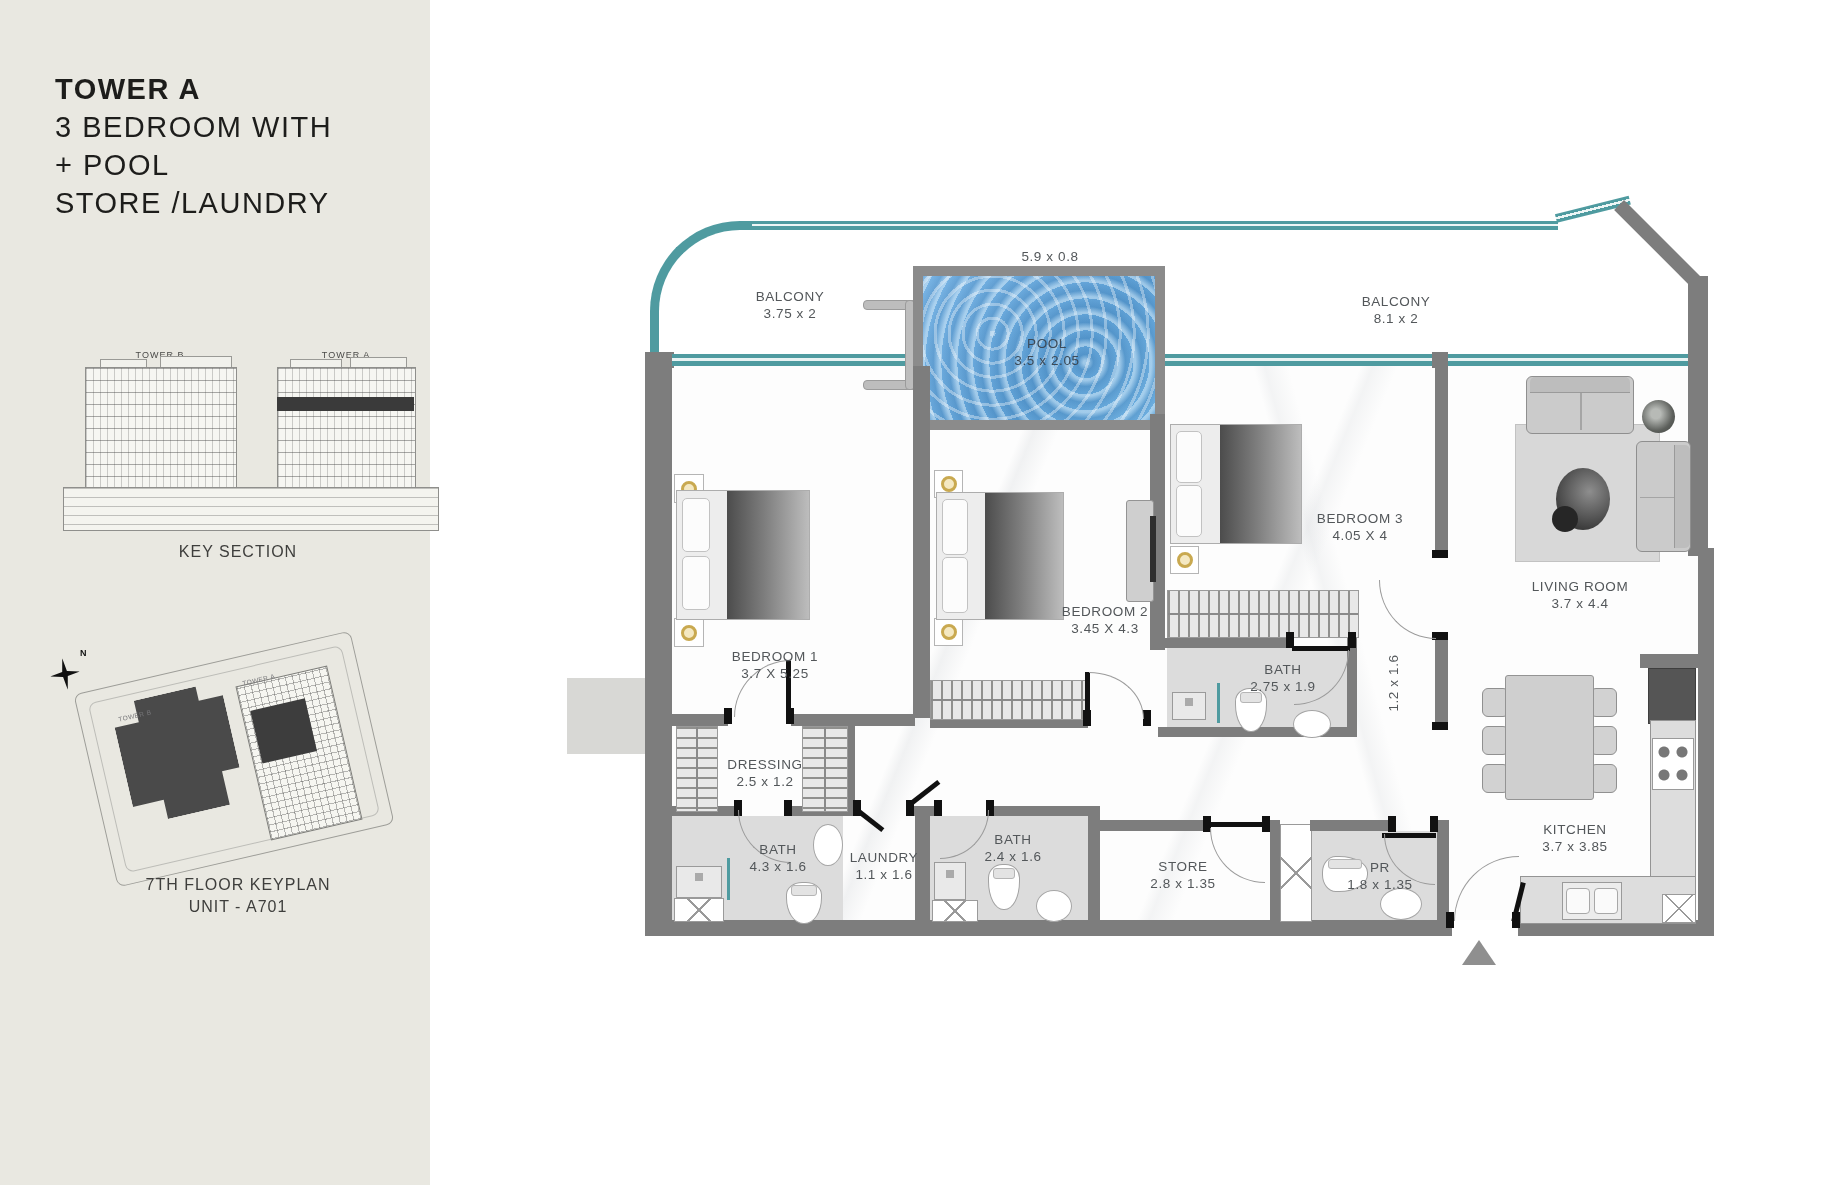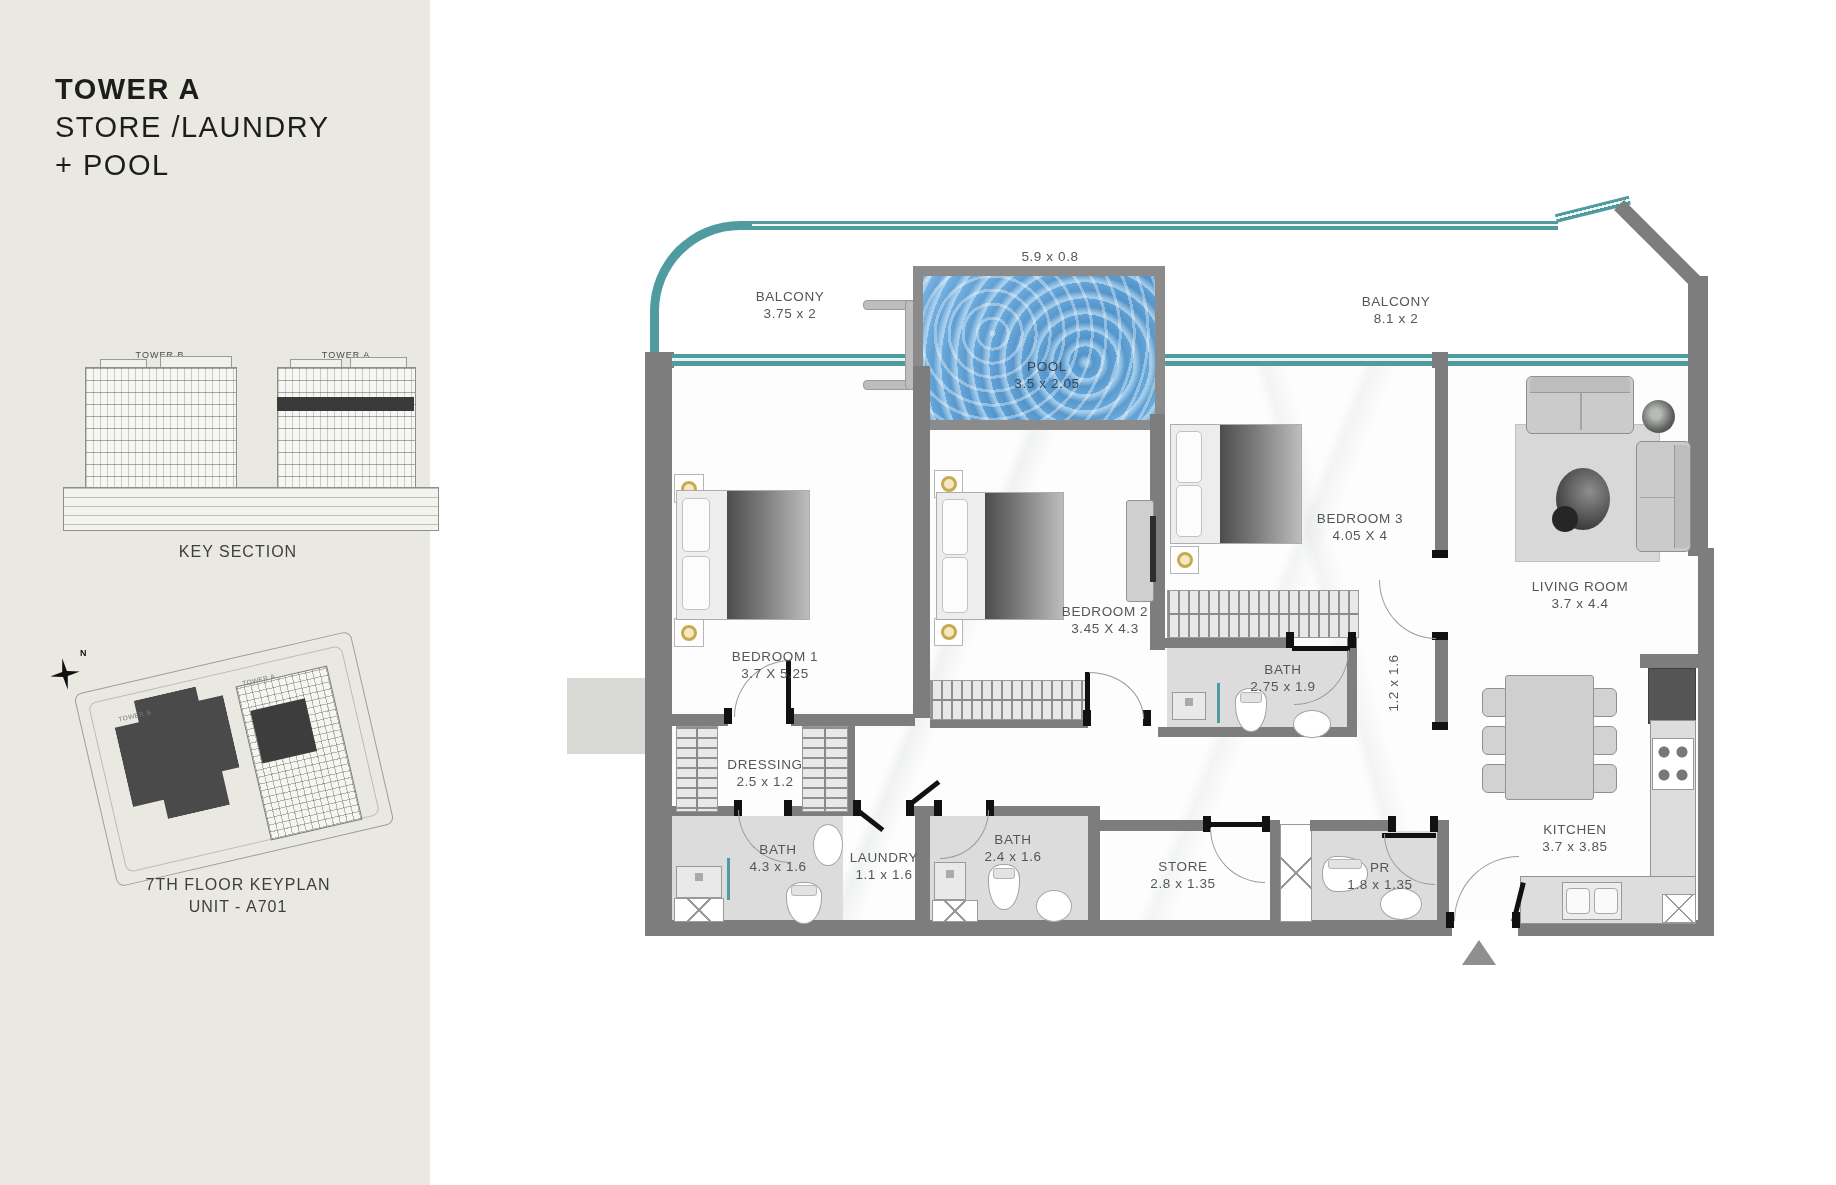--- a/index.html
+++ b/index.html
@@ -100,22 +100,23 @@
   .rlabel span{display:block;}
   .rlabel.vert{transform:translate(-50%,-50%) rotate(-90deg);}
   .pool-label{color:#3c4a58;}
 </style>
 </head>
 <body>
 
 <aside class="sidebar">
   <div class="title">
     <div class="t1">TOWER A</div>
+    <div>3 BEDROOM WITH</div>
+    <div>+ POOL</div>
     <div>STORE /LAUNDRY</div>
-    <div>+ POOL</div>
   </div>
 
   <div class="mini-label" style="left:160px;top:350px;">TOWER B</div>
   <div class="mini-label" style="left:346px;top:350px;">TOWER A</div>
   <i class="roof" style="left:100px;top:359px;width:45px;height:8px;"></i>
   <i class="roof" style="left:160px;top:356px;width:70px;height:11px;"></i>
   <i class="roof" style="left:290px;top:359px;width:50px;height:8px;"></i>
   <i class="roof" style="left:350px;top:357px;width:55px;height:10px;"></i>
   <div class="tower" style="left:85px;top:367px;width:150px;height:120px;"></div>
   <div class="tower" style="left:277px;top:367px;width:137px;height:120px;"></div>
@@ -309,21 +310,21 @@
 
   <i class="arrow-up" style="left:1462px;top:940px;"></i>
 
   <div class="rlabel" style="left:790px;top:305px;">
     <span>BALCONY</span>
     <span>3.75 x 2</span>
   </div>
   <div class="rlabel" style="left:1050px;top:256px;">
     <span>5.9 x 0.8</span>
   </div>
-  <div class="rlabel pool-label" style="left:1047px;top:352px;margin-top:23px;">
+  <div class="rlabel pool-label" style="left:1047px;top:352px;">
     <span>POOL</span>
     <span>3.5 x 2.05</span>
   </div>
   <div class="rlabel" style="left:1396px;top:310px;">
     <span>BALCONY</span>
     <span>8.1 x 2</span>
   </div>
   <div class="rlabel" style="left:775px;top:665px;">
     <span>BEDROOM 1</span>
     <span>3.7 X 5.25</span>

